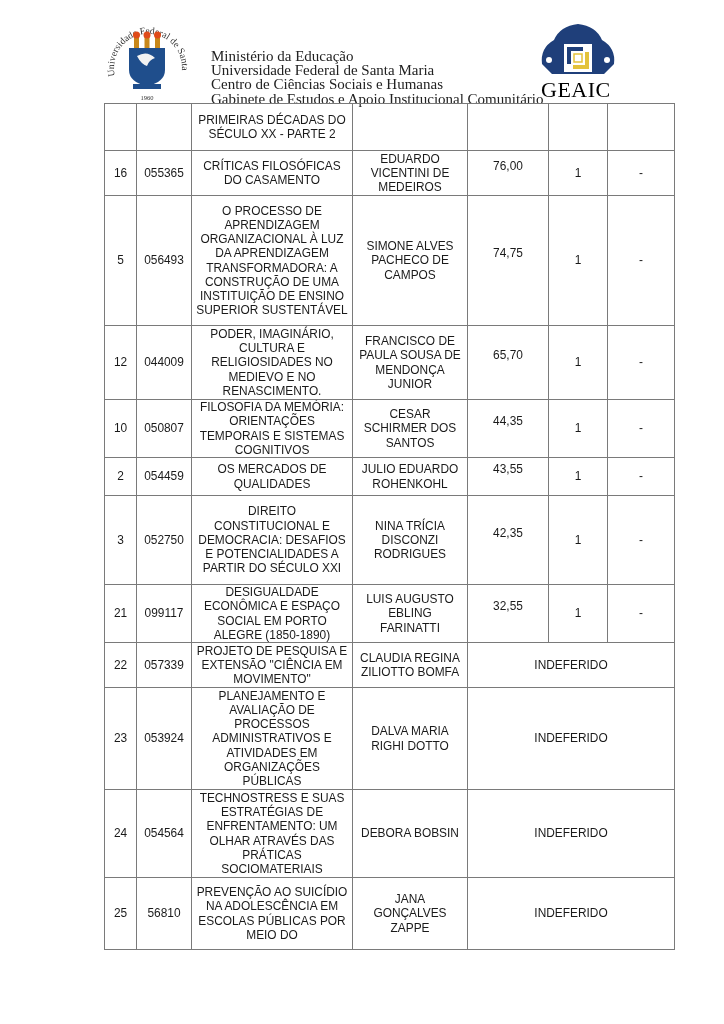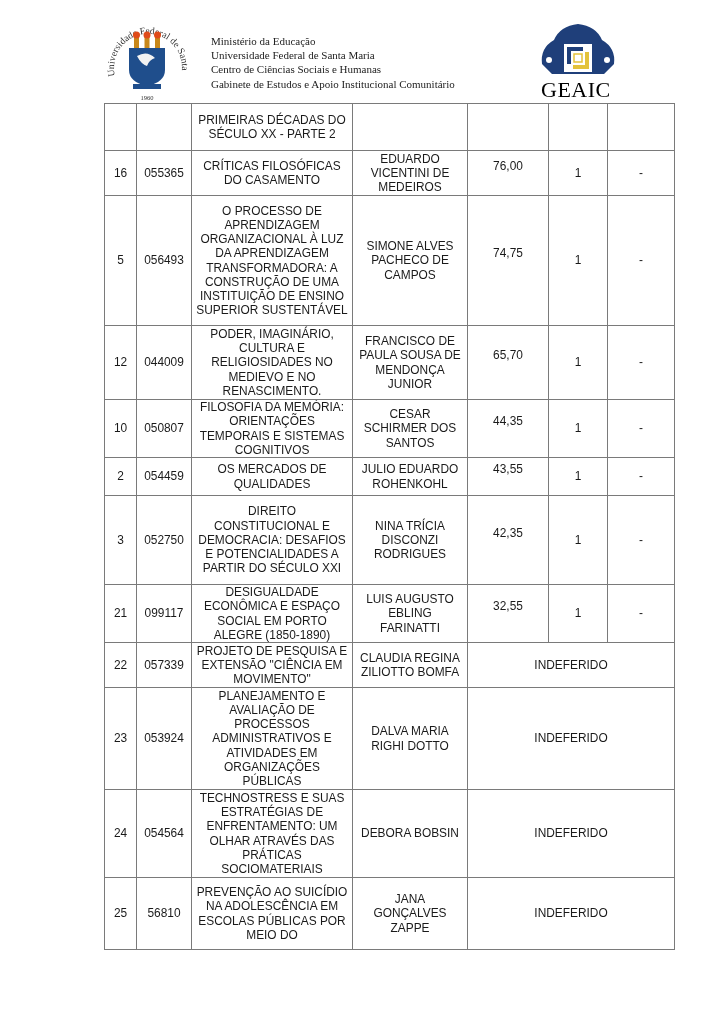--- a/index.html
+++ b/index.html
@@ -1,19 +1,19 @@
 <!DOCTYPE html>
 <html><head>
 <meta charset="utf-8">
 <style>
   html, body { margin: 0; padding: 0; background: #ffffff; }
   body { width: 724px; height: 1024px; position: relative; overflow: hidden; font-family: "Liberation Sans", sans-serif; color: #1a1a1a; }
   .header { position: absolute; left: 0; top: 0; width: 724px; height: 104px; }
   .ufsm-logo { position: absolute; left: 103px; top: 14px; width: 88px; height: 88px; }
-  .org-lines { position: absolute; left: 211px; top: 34px; font-family: "Liberation Serif", serif; font-size: 11px; line-height: 14.2px; color: #222; }
+  .org-lines { position: absolute; left: 211px; top: 49px; font-family: "Liberation Serif", serif; font-size: 15px; line-height: 14.2px; color: #222; }
   .org-lines div { white-space: nowrap; }
   .geaic-logo { position: absolute; left: 536px; top: 20px; width: 84px; height: 84px; }
   .geaic-text { position: absolute; left: 541px; top: 77px; font-family: "Liberation Serif", serif; font-size: 22px; color: #000000; letter-spacing: 0.5px; }
   table.grid { position: absolute; left: 104px; top: 103px; border-collapse: collapse; table-layout: fixed; width: 570px; font-size: 11.9px; line-height: 14.2px; }
   table.grid td { border: 1px solid #7a7a7a; padding: 0 4px; vertical-align: middle; overflow: hidden; }
   td.c-id { width: 23px; text-align: center; margin-left: 28px; }
   td.c-code { width: 46px; text-align: center; padding: 0 2px; }
   td.c-title { width: 152px; text-align: center; }
   td.c-author { width: 106px; text-align: center; }
   td.c-score { width: 72px; text-align: center; vertical-align: middle; }

